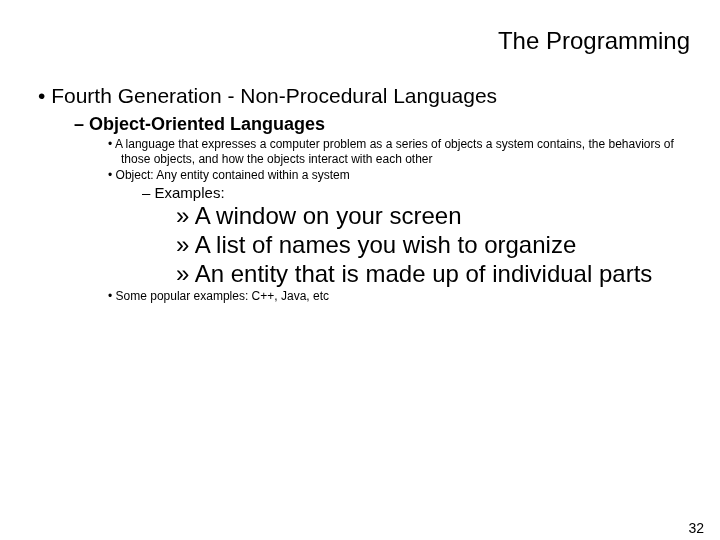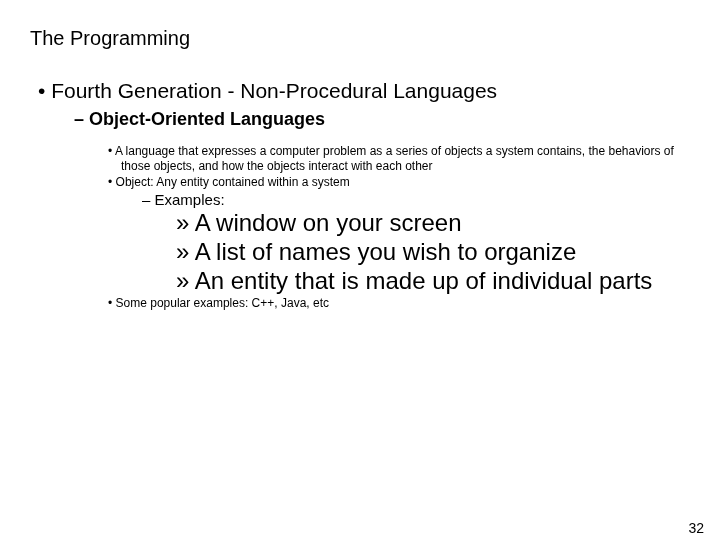--- a/index.html
+++ b/index.html
@@ -6,39 +6,39 @@
     body {
       width: 720px;
       height: 540px;
       background: #ffffff;
       font-family: Arial, Helvetica, sans-serif;
       color: #000000;
       position: relative;
       padding: 20px 30px;
     }
     .title {
-      text-align: left;
-      font-size: 20px;
+      text-align: right;
+      font-size: 24px;
       font-weight: normal;
       line-height: 1.25;
       margin-bottom: 28px;
       margin-top: 6px;
     }
     .level1 {
       font-size: 21px;
       margin-left: 8px;
       margin-bottom: 6px;
     }
     .level1::before {
       content: "• ";
     }
     .level2 {
       font-size: 18px;
       margin-left: 44px;
-      margin-bottom: 14px;
+      margin-bottom: 2px;
     }
     .level2::before {
       content: "– ";
     }
     .level2.bold {
       font-weight: bold;
     }
     .level3 {
       font-size: 12px;
       margin-left: 78px;

